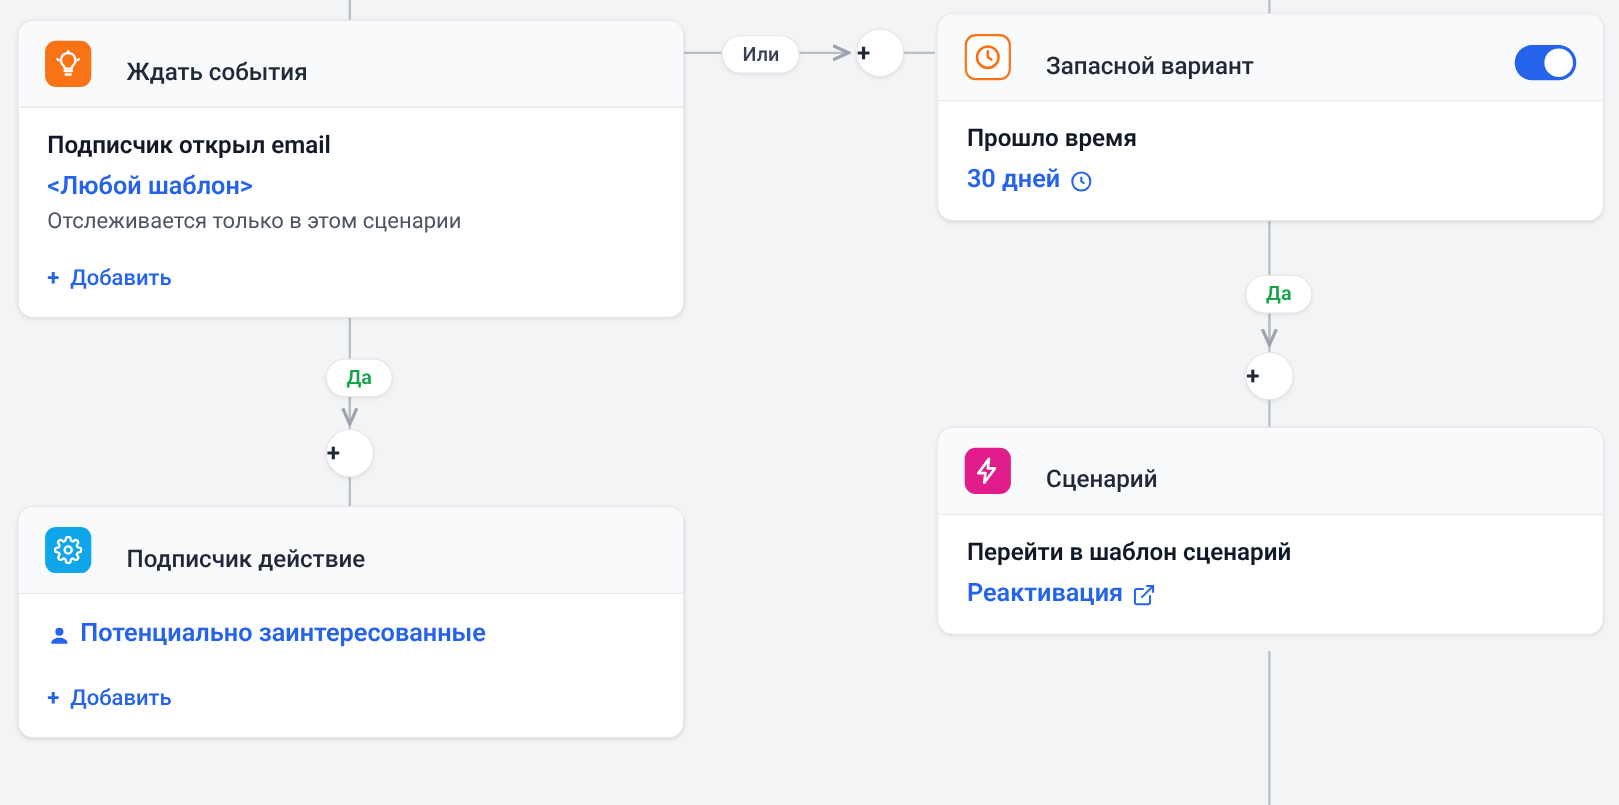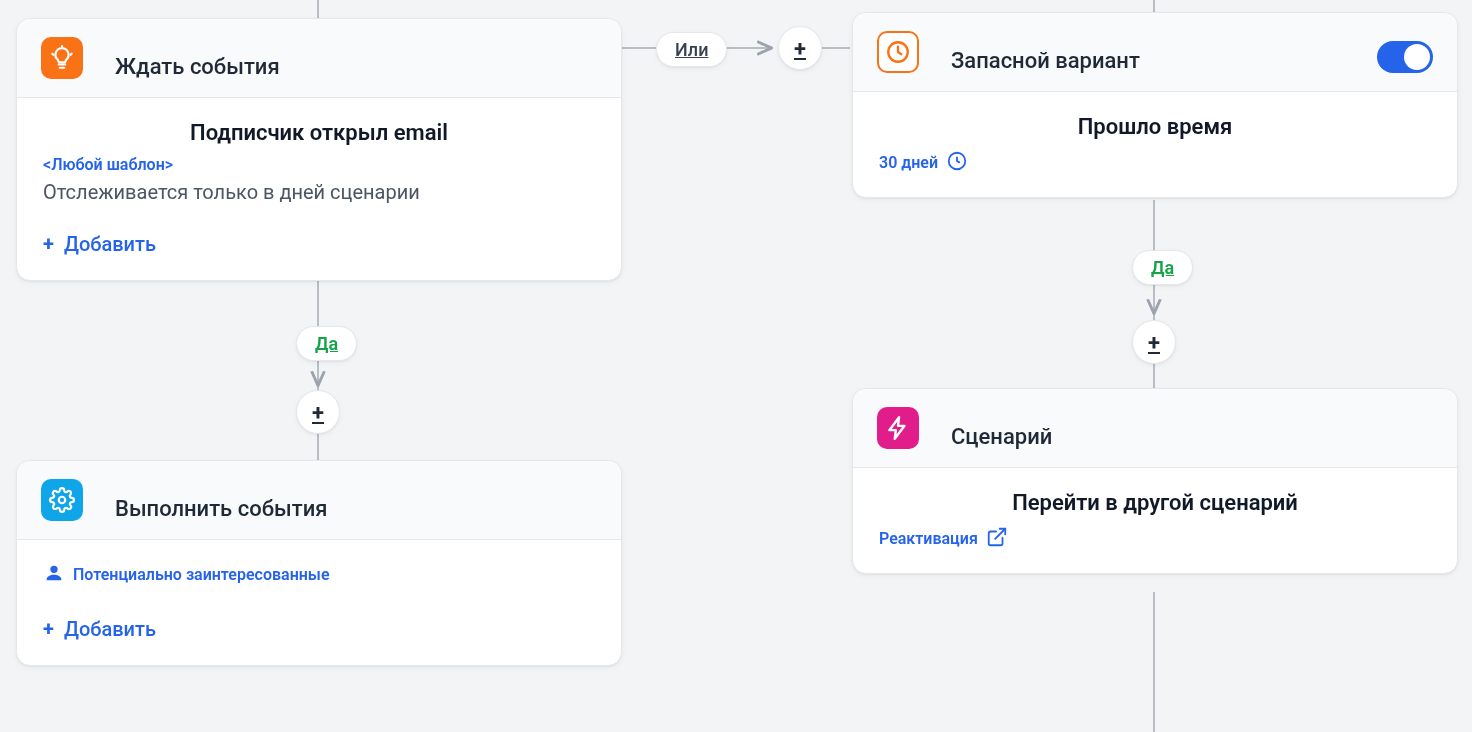--- a/index.html
+++ b/index.html
@@ -61,39 +61,39 @@
     border-radius:10px;
     display:flex;align-items:center;justify-content:center;
     color:#fff;
     flex:none;
   }
   .icon-box svg{width:26px;height:26px;}
   .orange{background:var(--orange);}
   .orange-outline{background:#fff;border:2px solid var(--orange);color:var(--orange);}
   .cyan{background:#0ea5e9;}
   .pink{background:#e11d8c;}
-  .row-title{font-size:22px;font-weight:600;margin-bottom:10px;color:#111827;text-align:center;}
-  .link{color:var(--link);font-weight:600;font-size:16px;}
+  .row-title{font-size:22px;font-weight:600;margin-bottom:10px;color:#111827;}
+  .link{color:var(--link);font-weight:600;font-size:23px;}
   .muted{color:#4b5563;font-size:20px;font-weight:400;}
   .add-row{
     display:flex;align-items:center;gap:10px;
     color:var(--link);font-size:20px;font-weight:500;
     margin-top:28px;cursor:pointer;
   }
   .add-row .plus{font-size:20px;font-weight:700;line-height:1;}
   .with-icon{display:inline-flex;align-items:flex-end;gap:8px;}
 
   
   .pill, .plus-node{
     position:absolute;
     background:#fff;
     border:1px solid var(--border);
     border-radius:999px;
     box-shadow:var(--shadow);
-    display:flex;align-items:center;justify-content:center;text-decoration:underline;
+    display:flex;align-items:center;justify-content:flex-start;
   }
   .pill{padding:6px 18px;font-size:18px;font-weight:500;color:#374151;}
   .yes-pill{color:var(--green);font-weight:600;}
   .plus-node{width:44px;height:44px;font-size:22px;font-weight:700;color:#1f2937;cursor:pointer;}
 
   
   .toggle{
     position:relative;width:56px;height:32px;border-radius:999px;
     background:#2563eb;flex:none;cursor:pointer;
   }
@@ -148,21 +148,21 @@
         <path d="M4 9l-1-1"></path>
           <path d="M20 9l1-1"></path>
           <path d="M12 2V1"></path>
       </svg>
     </div>
     <span>Ждать события</span>
   </div>
   <div class="body">
     <div class="row-title">Подписчик открыл email</div>
     <div class="link">&lt;Любой шаблон&gt;</div>
-    <div class="muted" style="margin-top:6px;">Отслеживается только в дней сценарии</div>
+    <div class="muted" style="margin-top:6px;">Отслеживается только в этом сценарии</div>
     <div class="add-row">
       <span class="plus">+</span>
       <span>Добавить</span>
     </div>
   </div>
 </div>
 
 <div class="pill" style="left:656px;top:32px;">
   <span>Или</span>
 </div>
@@ -208,21 +208,21 @@
 <div class="plus-node" style="left:1132px;top:320px;">+</div>
 
 <div class="card" style="left:16px;top:460px;width:606px;">
   <div class="head">
     <div class="icon-box cyan">
       <svg viewBox="0 0 24 24" fill="none" stroke="currentColor" stroke-width="2" stroke-linecap="round" stroke-linejoin="round">
         <circle cx="12" cy="12" r="3"></circle>
         <path d="M19.4 15a1.7 1.7 0 0 0 .34 1.87l.06.06a2 2 0 1 1-2.83 2.83l-.06-.06a1.7 1.7 0 0 0-1.87-.34 1.7 1.7 0 0 0-1 1.56V21a2 2 0 0 1-4 0v-.09a1.7 1.7 0 0 0-1-1.56 1.7 1.7 0 0 0-1.87.34l-.06.06a2 2 0 1 1-2.83-2.83l.06-.06A1.7 1.7 0 0 0 4.6 15a1.7 1.7 0 0 0-1.56-1H3a2 2 0 0 1 0-4h.09A1.7 1.7 0 0 0 4.6 9a1.7 1.7 0 0 0-.34-1.87l-.06-.06A2 2 0 1 1 7.03 4.24l.06.06A1.7 1.7 0 0 0 9 4.6a1.7 1.7 0 0 0 1-1.56V3a2 2 0 0 1 4 0v.09c0 .67.4 1.27 1 1.51a1.7 1.7 0 0 0 1.87-.34l.06-.06a2 2 0 1 1 2.83 2.83l-.06.06A1.7 1.7 0 0 0 19.4 9c.24.6.84 1 1.51 1H21a2 2 0 0 1 0 4h-.09c-.67 0-1.27.4-1.51 1z"></path>
       </svg>
     </div>
-    <span>Выполнить события</span>
+    <span>Подписчик действие</span>
   </div>
   <div class="body">
     <div class="link with-icon">
       <span class="glyph">
         <svg viewBox="0 0 24 24" fill="currentColor">
             <path d="M12 12a4 4 0 1 0-4-4 4 4 0 0 0 4 4zm0 2c-4 0-8 2-8 5v1h16v-1c0-3-4-5-8-5z"></path>
           </svg>
       </span>
       <span>Потенциально заинтересованные</span>
     </div>
@@ -236,21 +236,21 @@
 <div class="card" style="left:852px;top:388px;width:606px;">
   <div class="head">
     <div class="icon-box pink">
       <svg viewBox="0 0 24 24" fill="none" stroke="currentColor" stroke-width="2.2" stroke-linecap="round" stroke-linejoin="round">
         <path d="M13 2 4 14h6l-1 8 9-12h-6l1-8z"></path>
       </svg>
     </div>
     <span>Сценарий</span>
   </div>
   <div class="body">
-    <div class="row-title">Перейти в другой сценарий</div>
+    <div class="row-title">Перейти в шаблон сценарий</div>
     <div class="link with-icon">
       <span>Реактивация</span>
       <span class="glyph">
         <svg viewBox="0 0 24 24" fill="none" stroke="currentColor" stroke-width="2" stroke-linecap="round" stroke-linejoin="round">
           <path d="M18 13v6a2 2 0 0 1-2 2H5a2 2 0 0 1-2-2V8a2 2 0 0 1 2-2h6"></path>
           <path d="M15 3h6v6"></path>
             <path d="M10 14 21 3"></path>
         </svg>
       </span>
     </div>

